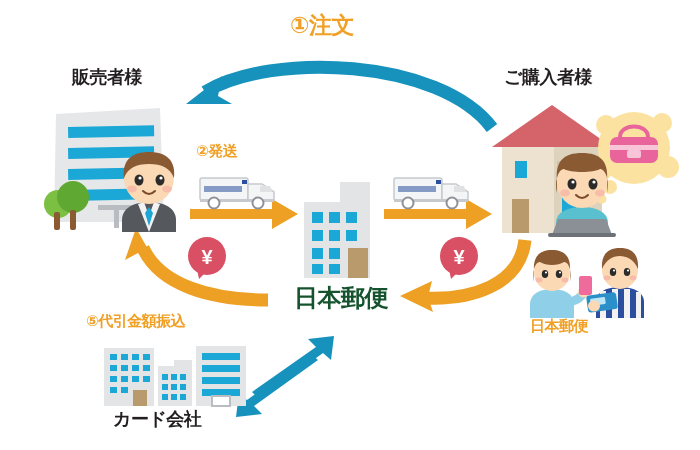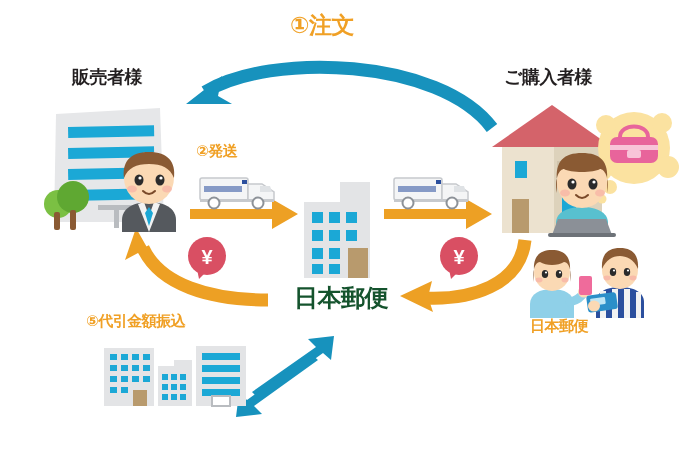--- a/index.html
+++ b/index.html
@@ -257,20 +257,21 @@
     </g>
 
     <rect x="96" y="2" width="50" height="60" fill="#e3e4e6"></rect>
     <rect x="102" y="9" width="38" height="7" fill="#1ba8d6"></rect>
     <rect x="102" y="21" width="38" height="7" fill="#1ba8d6"></rect>
     <rect x="102" y="33" width="38" height="7" fill="#1ba8d6"></rect>
     <rect x="102" y="45" width="38" height="7" fill="#1ba8d6"></rect>
     <rect x="112" y="52" width="18" height="10" fill="#ffffff" stroke="#b9bcc0" stroke-width="2"></rect>
   </svg>
   <div class="lbl step-label" style="left:86px;top:313px;text-align:right;">⑤代引金額振込</div>
+  <div class="lbl node-label" style="left:113px;top:410px;">カード会社</div>
 
   <div class="lbl step-label" style="left:290px;top:14px;font-size:23px;">①注文</div>
 
   <svg class="abs" style="left:185px;top:237px;" width="44" height="46">
     <circle cx="22" cy="19" r="19" fill="#d94f63"></circle>
     <path d="M12,32 L24,32 L14,42 Z" fill="#d94f63"></path>
     <text x="22" y="27" text-anchor="middle" fill="#ffffff" font-family="'Liberation Sans',sans-serif" font-size="20" font-weight="bold">¥</text>
   </svg>
   <svg class="abs" style="left:437px;top:237px;" width="44" height="46">
     <circle cx="22" cy="19" r="19" fill="#d94f63"></circle>

